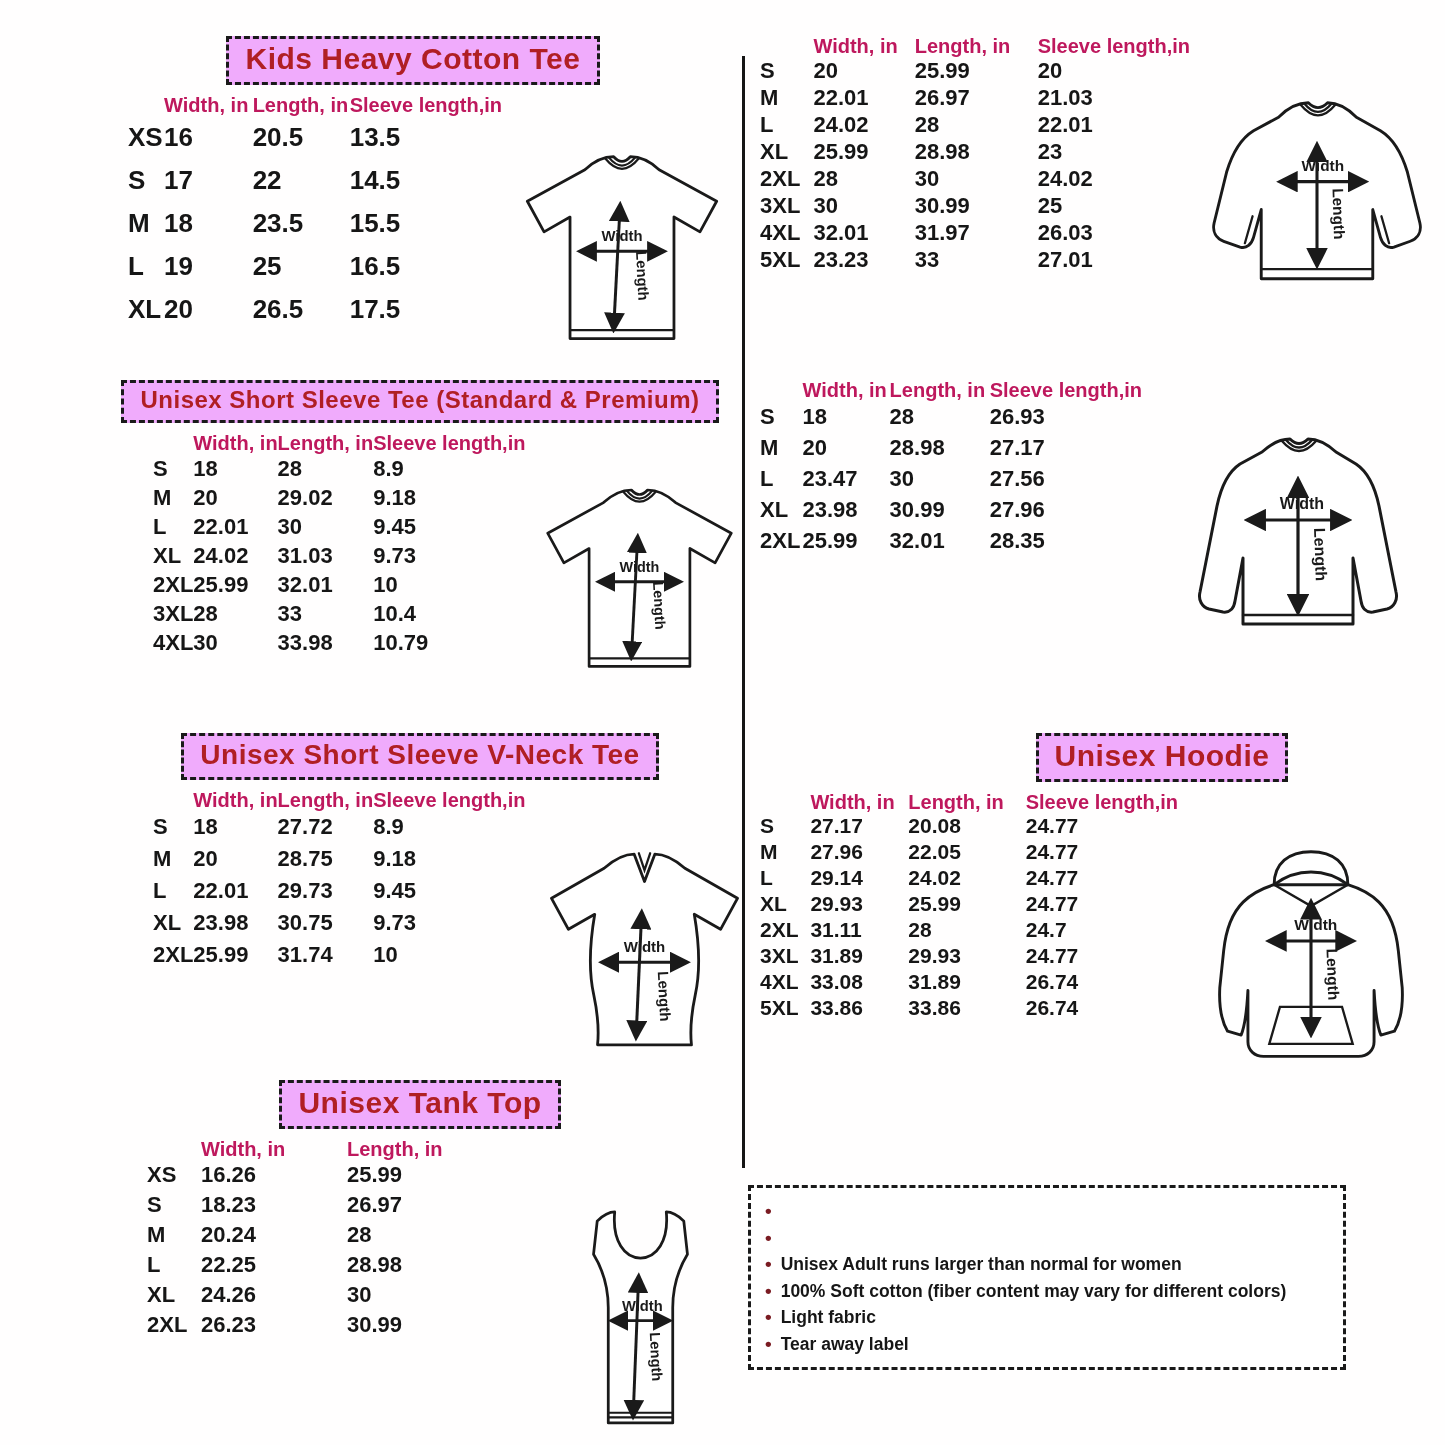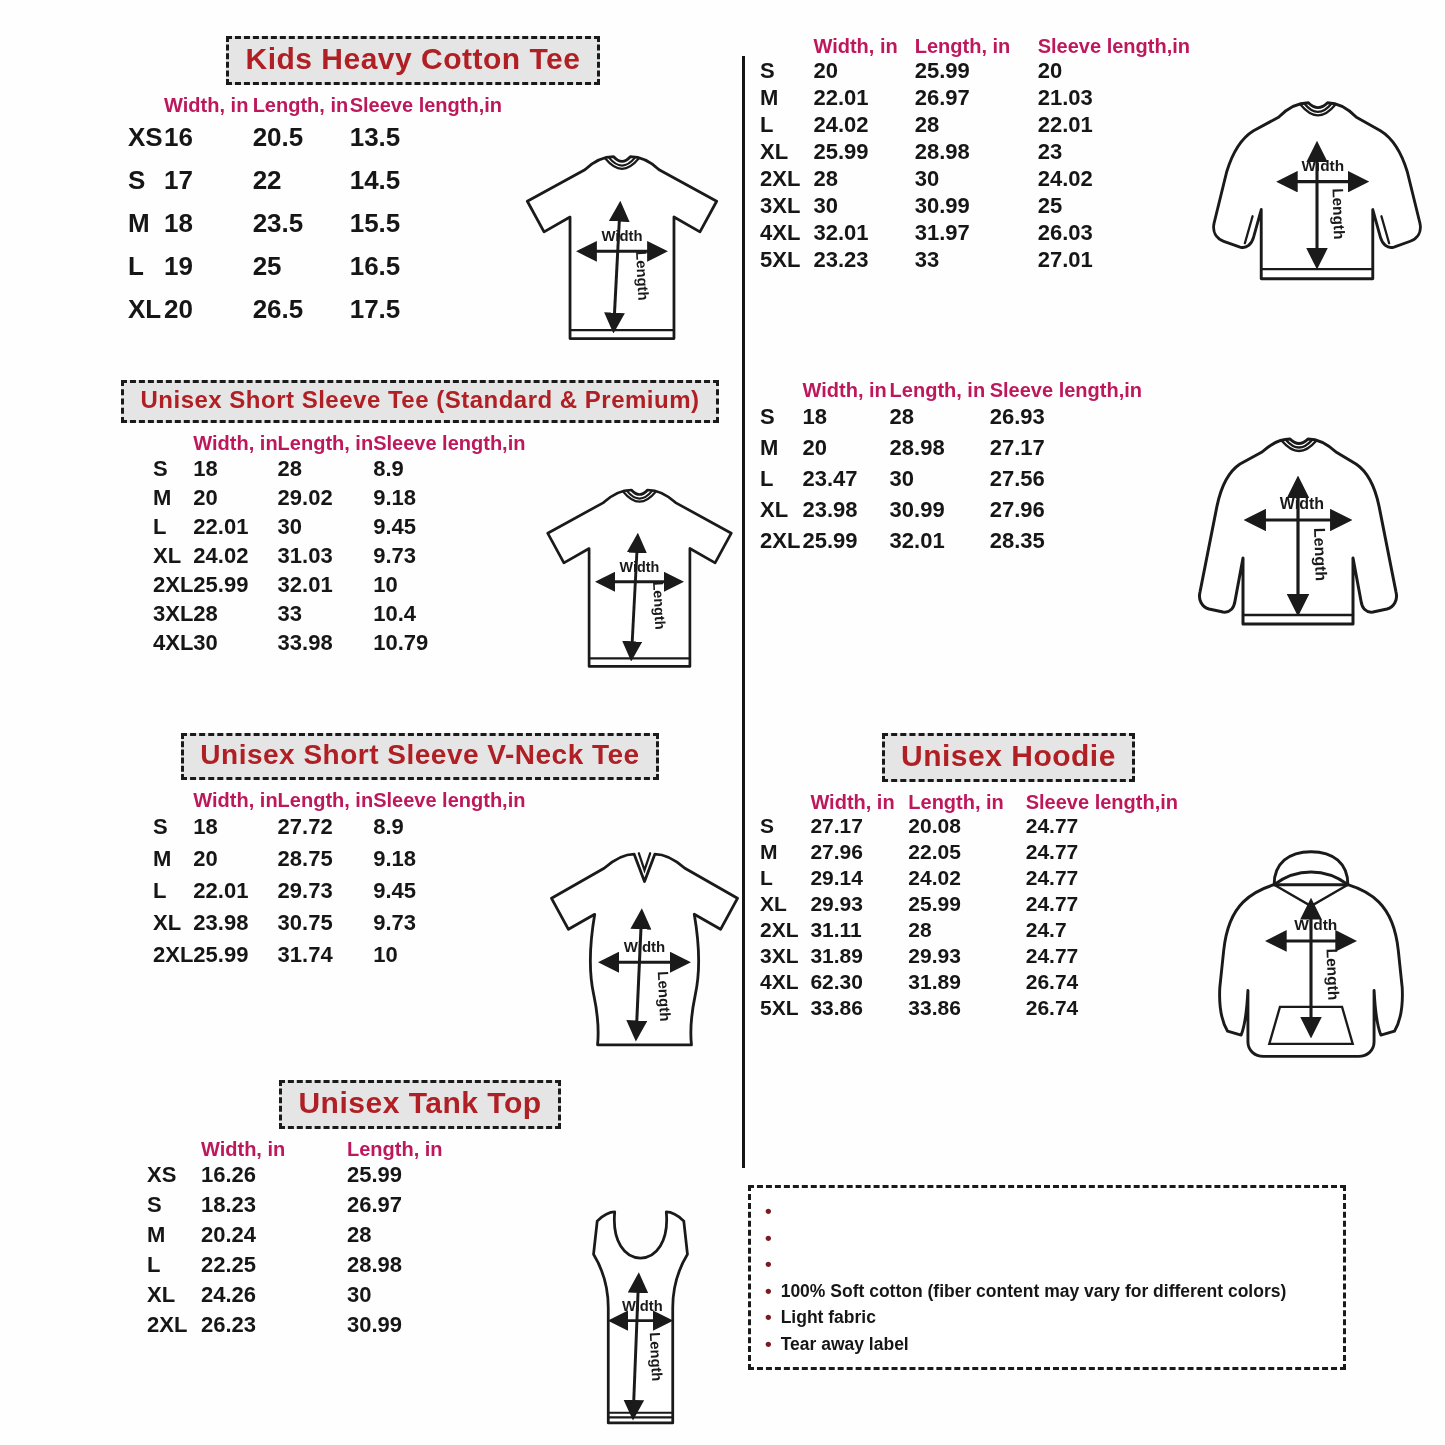--- a/index.html
+++ b/index.html
@@ -1,27 +1,27 @@
 <!DOCTYPE html>
 <html><head>
 <meta charset="utf-8">
 <style>
   html,body{margin:0;padding:0;background:#fff;}
   .page{position:relative;width:1445px;height:1445px;background:#fffefe;
         font-family:"Liberation Sans",sans-serif;color:#161616;overflow:hidden;}
   .divider{position:absolute;left:742px;top:56px;width:3px;height:1112px;background:#151515;}
   .panel{position:absolute;}
   .tbox-wrap{text-align:center;margin-bottom:10px;}
-  .tbox{display:inline-block;border:3px dashed #1a1a1a;padding:3px 16px 6px;background:#e5e5e5;}
+  .tbox{display:inline-block;border:3px dashed #1a1a1a;padding:3px 16px 6px;background:#f0abfc;}
   .ttext{font-weight:700;font-size:30px;color:#b01f24;letter-spacing:.5px;white-space:nowrap;}
   .s-ss .ttext{font-size:24px;}
   .s-vneck .ttext{font-size:28px;}
   .s-crew .tbox-wrap{padding-right:90px;}
   .s-ls .tbox-wrap{padding-right:80px;}
-  .s-hoodie .tbox-wrap{text-align:left;padding-left:130px;}
+  .s-hoodie .tbox-wrap{text-align:center;padding-left:130px;}
   .crow{display:flex;align-items:flex-start;}
   table.sz{table-layout:fixed;border-collapse:collapse;}
   .sz th,.sz td{text-align:left;font-weight:700;padding:0;overflow:visible;white-space:nowrap;}
   .hc{color:#be185d;font-size:20px;line-height:1.05;white-space:pre-line;vertical-align:bottom;padding-bottom:12px;}
   tbody th,tbody td{vertical-align:middle;}
   
   .s-kids .sz{font-size:26px;margin-left:40px;}  .s-kids tbody tr{height:43px;}
   .s-kids .c1{width:50px}.s-kids .c2{width:130px}.s-kids .c3{width:112px}.s-kids .c4{width:106px}
   .s-crew .sz{font-size:22px;margin-left:8px;}   .s-crew tbody tr{height:27px;}
   .s-crew .c1{width:54px}.s-crew .c2{width:102px}.s-crew .c3{width:124px}.s-crew .c4{width:110px}
@@ -516,21 +516,21 @@
               <td>24.7</td>
             </tr>
             <tr>
               <th>3XL</th>
               <td>31.89</td>
               <td>29.93</td>
               <td>24.77</td>
             </tr>
             <tr>
               <th>4XL</th>
-              <td>62.30</td>
+              <td>33.08</td>
               <td>31.89</td>
               <td>26.74</td>
             </tr>
             <tr>
               <th>5XL</th>
               <td>33.86</td>
               <td>33.86</td>
               <td>26.74</td>
             </tr>
           </tbody>
@@ -630,20 +630,21 @@
   <aside class="notes">
     <ul>
         <li>
           <span class="bullet">•</span>
         </li>
         <li>
           <span class="bullet">•</span>
         </li>
         <li>
           <span class="bullet">•</span>
+          <span>Unisex Adult runs larger than normal for women</span>
         </li>
         <li>
           <span class="bullet">•</span>
           <span>100% Soft cotton (fiber content may vary for different colors)</span>
         </li>
         <li>
           <span class="bullet">•</span>
           <span>Light fabric</span>
         </li>
         <li>

